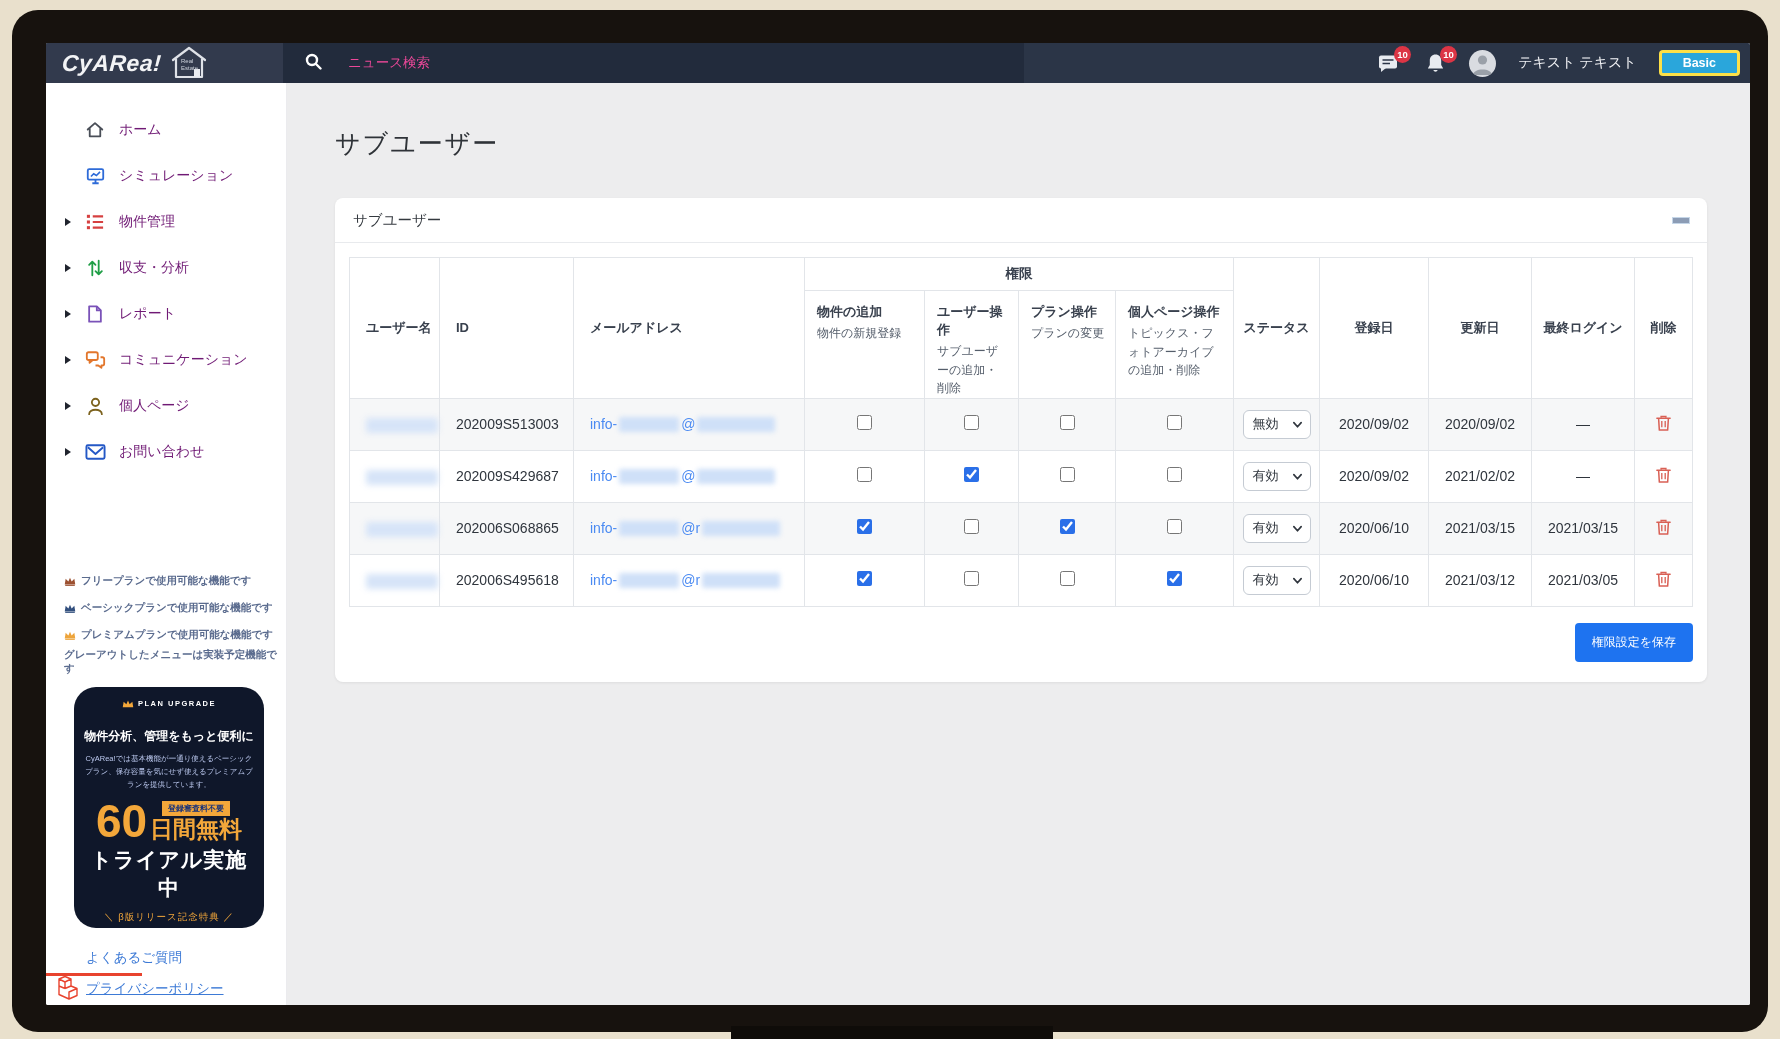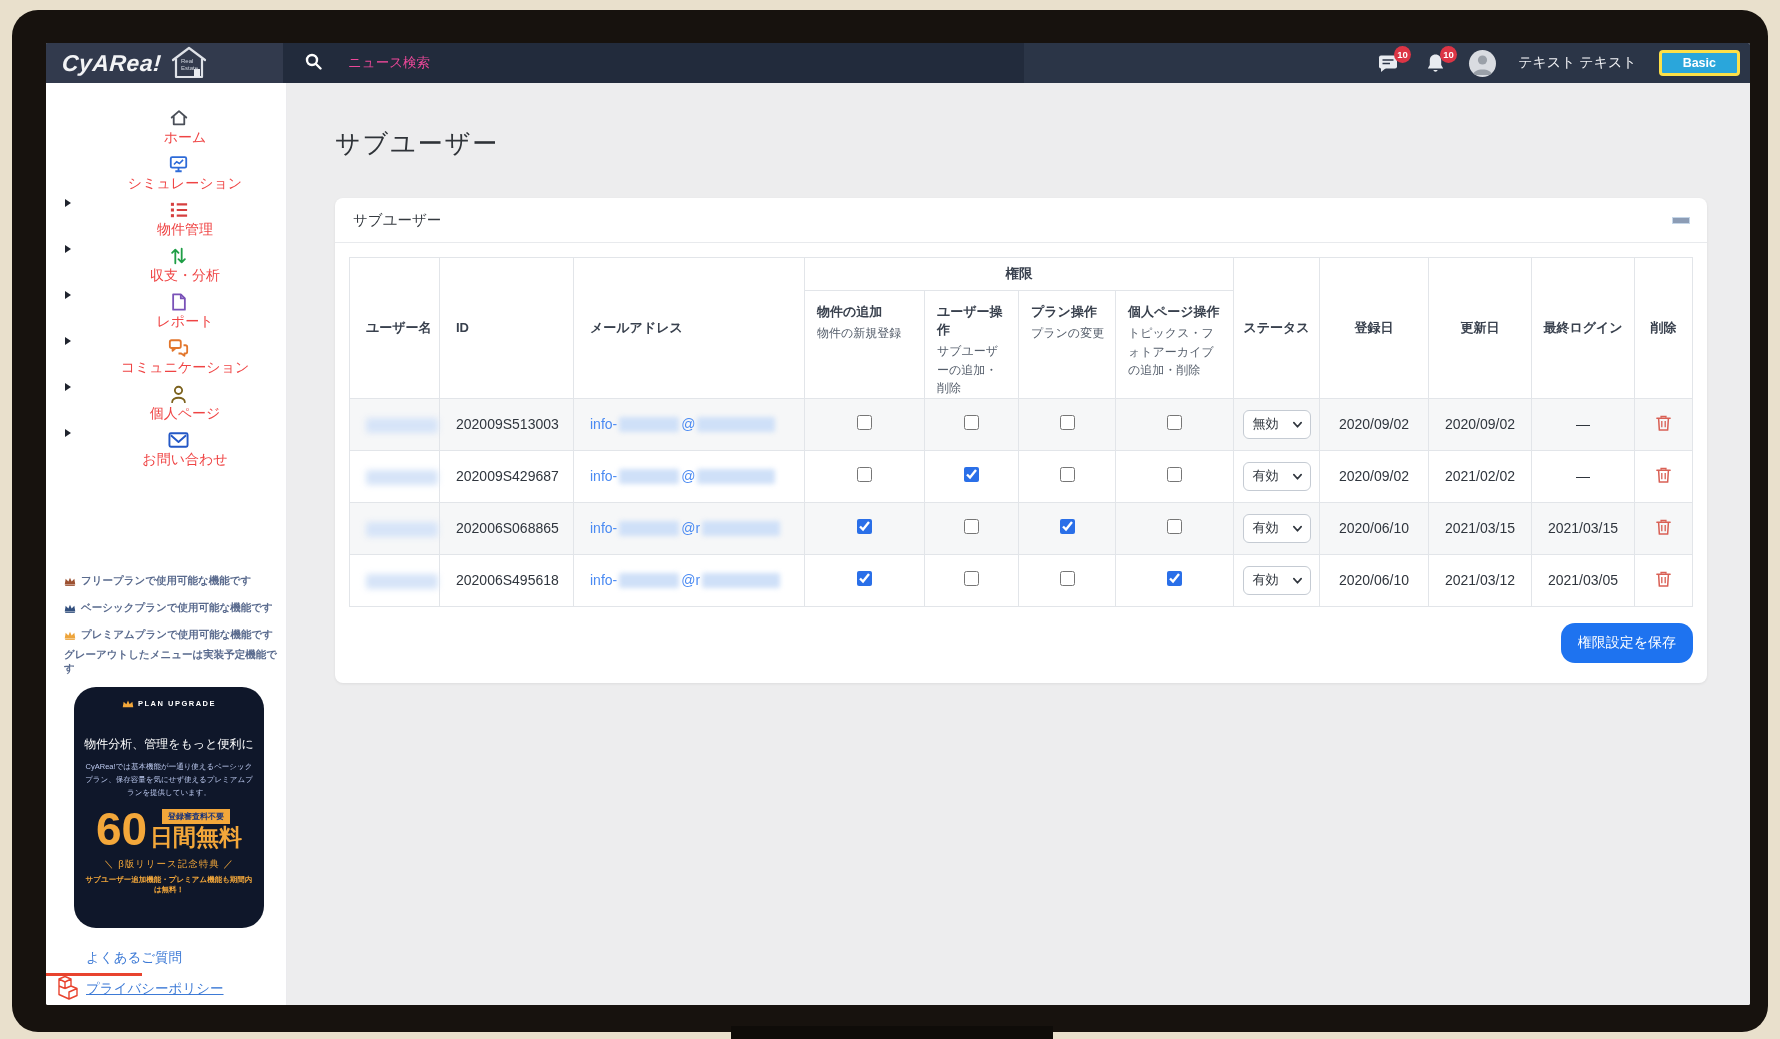--- a/index.html
+++ b/index.html
@@ -41,42 +41,42 @@
 
   
   .body-row { display:flex; height:922px; }
   .sidebar { width:241px; background:#fff; flex:none; position:relative;
     border-right:1px solid #ebebee; }
   .main { flex:1; background:#ededee; padding:0 48px; position:relative; }
 
   
   #nav { padding-top:24px; }
   .nav-item { height:46px; display:flex; align-items:center; padding-left:38px;
-    position:relative; font-size:14px; color:#ef4444; cursor:pointer;flex-direction:column; }
+    position:relative; font-size:14px; color:#701a75; cursor:pointer; }
   .caret { position:absolute; left:19px; width:0; height:0;
     border-left:6px solid #20242e; border-top:4.5px solid transparent;
     border-bottom:4.5px solid transparent; }
   .nav-icon { width:22px; height:22px; margin-right:13px; display:inline-flex;
     align-items:center; justify-content:center; }
   .ic-home{color:#4a4f58} .ic-sim{color:#2e6bd8} .ic-prop{color:#d64040}
   .ic-ana{color:#1f9e46} .ic-rep{color:#7a52b8} .ic-com{color:#e2762c}
   .ic-per{color:#7b611c} .ic-mail{color:#2458c6}
 
   
   #legend { margin-top:92px; padding-left:18px;font-weight:bold; }
   .legend-line { display:flex; align-items:center; gap:5px; height:27px;
     font-size:10.5px; color:#5a6b8e; }
 
   
   .promo { margin:12px 0 0 28px; width:190px; height:241px; background:#0f172a;
     border-radius:22px; padding:12px 10px 12px; text-align:center; color:#fff;
     overflow:hidden; cursor:pointer; }
   .promo-eyebrow { display:flex; align-items:center; justify-content:center; gap:4px;
     font-size:7.5px; font-weight:bold; letter-spacing:1.5px; color:#fff; }
-  .promo-title { font-size:12px; font-weight:normal; margin-top:28px; }
+  .promo-title { font-size:12px; font-weight:bold; margin-top:20px; }
   .promo-body { font-size:7.5px; color:#bcc9ef; line-height:1.75; margin-top:7px; }
   .promo-numrow { display:flex; justify-content:center; align-items:flex-end; gap:3px;
     margin-top:10px; }
   .promo-60 { font-size:46px; line-height:.85; font-weight:bold; color:#f3a73a; }
   .promo-numcol { display:flex; flex-direction:column; align-items:center; gap:2px; }
   .promo-shinsa { background:#f3a73a; color:#17327a; font-size:8px; font-weight:bold;
     padding:2px 6px; }
   .promo-muryo { font-size:23px; font-weight:bold; color:#f3a73a; line-height:1; }
   .promo-trial { font-size:21px; font-weight:bold; margin-top:5px; letter-spacing:1px; }
   .promo-tokuten { color:#f3a73a; font-size:9.5px; margin-top:9px; letter-spacing:1px; }
@@ -126,22 +126,22 @@
     filter:blur(3px); border-radius:2px; height:15px; }
   .email-cell { color:#4a8af2; display:flex; align-items:center; gap:2px; cursor:pointer; }
   .email-cell .blur { background:#cfe0f8; filter:blur(2.5px); }
   input[type=checkbox] { width:15px; height:15px; accent-color:#2a6fe8; cursor:pointer; }
   .sel { width:68px; height:29px; margin:0 auto; border:1px solid #c5cbd3;
     border-radius:6px; background:#fff; display:flex; align-items:center;
     justify-content:space-between; padding:0 7px 0 9px; font-size:13px; color:#2f353d;
     cursor:pointer; }
   .trash-btn { background:none; border:none; cursor:pointer; padding:2px; }
   .card-footer { padding:16px 0 20px; text-align:right; }
-  .save { background:#1e73f0; color:#fff; border:none; border-radius:14px;
-    font-size:14px; padding:11px 17px; cursor:pointer; font-family:inherit; }
+  .save { background:#1e73f0; color:#fff; border:none; border-radius:4px;
+    font-size:12px; padding:11px 17px; cursor:pointer; font-family:inherit; }
 </style>
 </head>
 <body>
 
 <div class="frame"></div>
 <div class="notch"></div>
 
 <div class="viewport">
 
   <header class="app-header">
@@ -325,20 +325,21 @@
         </div>
         <div class="promo-title">物件分析、管理をもっと便利に</div>
         <div class="promo-body">CyARea!では基本機能が一通り使えるベーシックプラン、保存容量を気にせず使えるプレミアムプランを提供しています。</div>
         <div class="promo-numrow">
           <span class="promo-60">60</span>
           <span class="promo-numcol">
             <span class="promo-shinsa">登録審査料不要</span>
             <span class="promo-muryo">日間無料</span>
           </span>
         </div>
+        <div class="promo-trial">トライアル実施中</div>
         <div class="promo-tokuten">＼ β版リリース記念特典 ／</div>
         <div class="promo-tokuten-sub">サブユーザー追加機能・プレミアム機能も期間内は無料！</div>
 
       </div>
 
       <div class="side-links">
         <a>よくあるご質問</a>
         <a class="u">プライバシーポリシー</a>
       </div>
 

